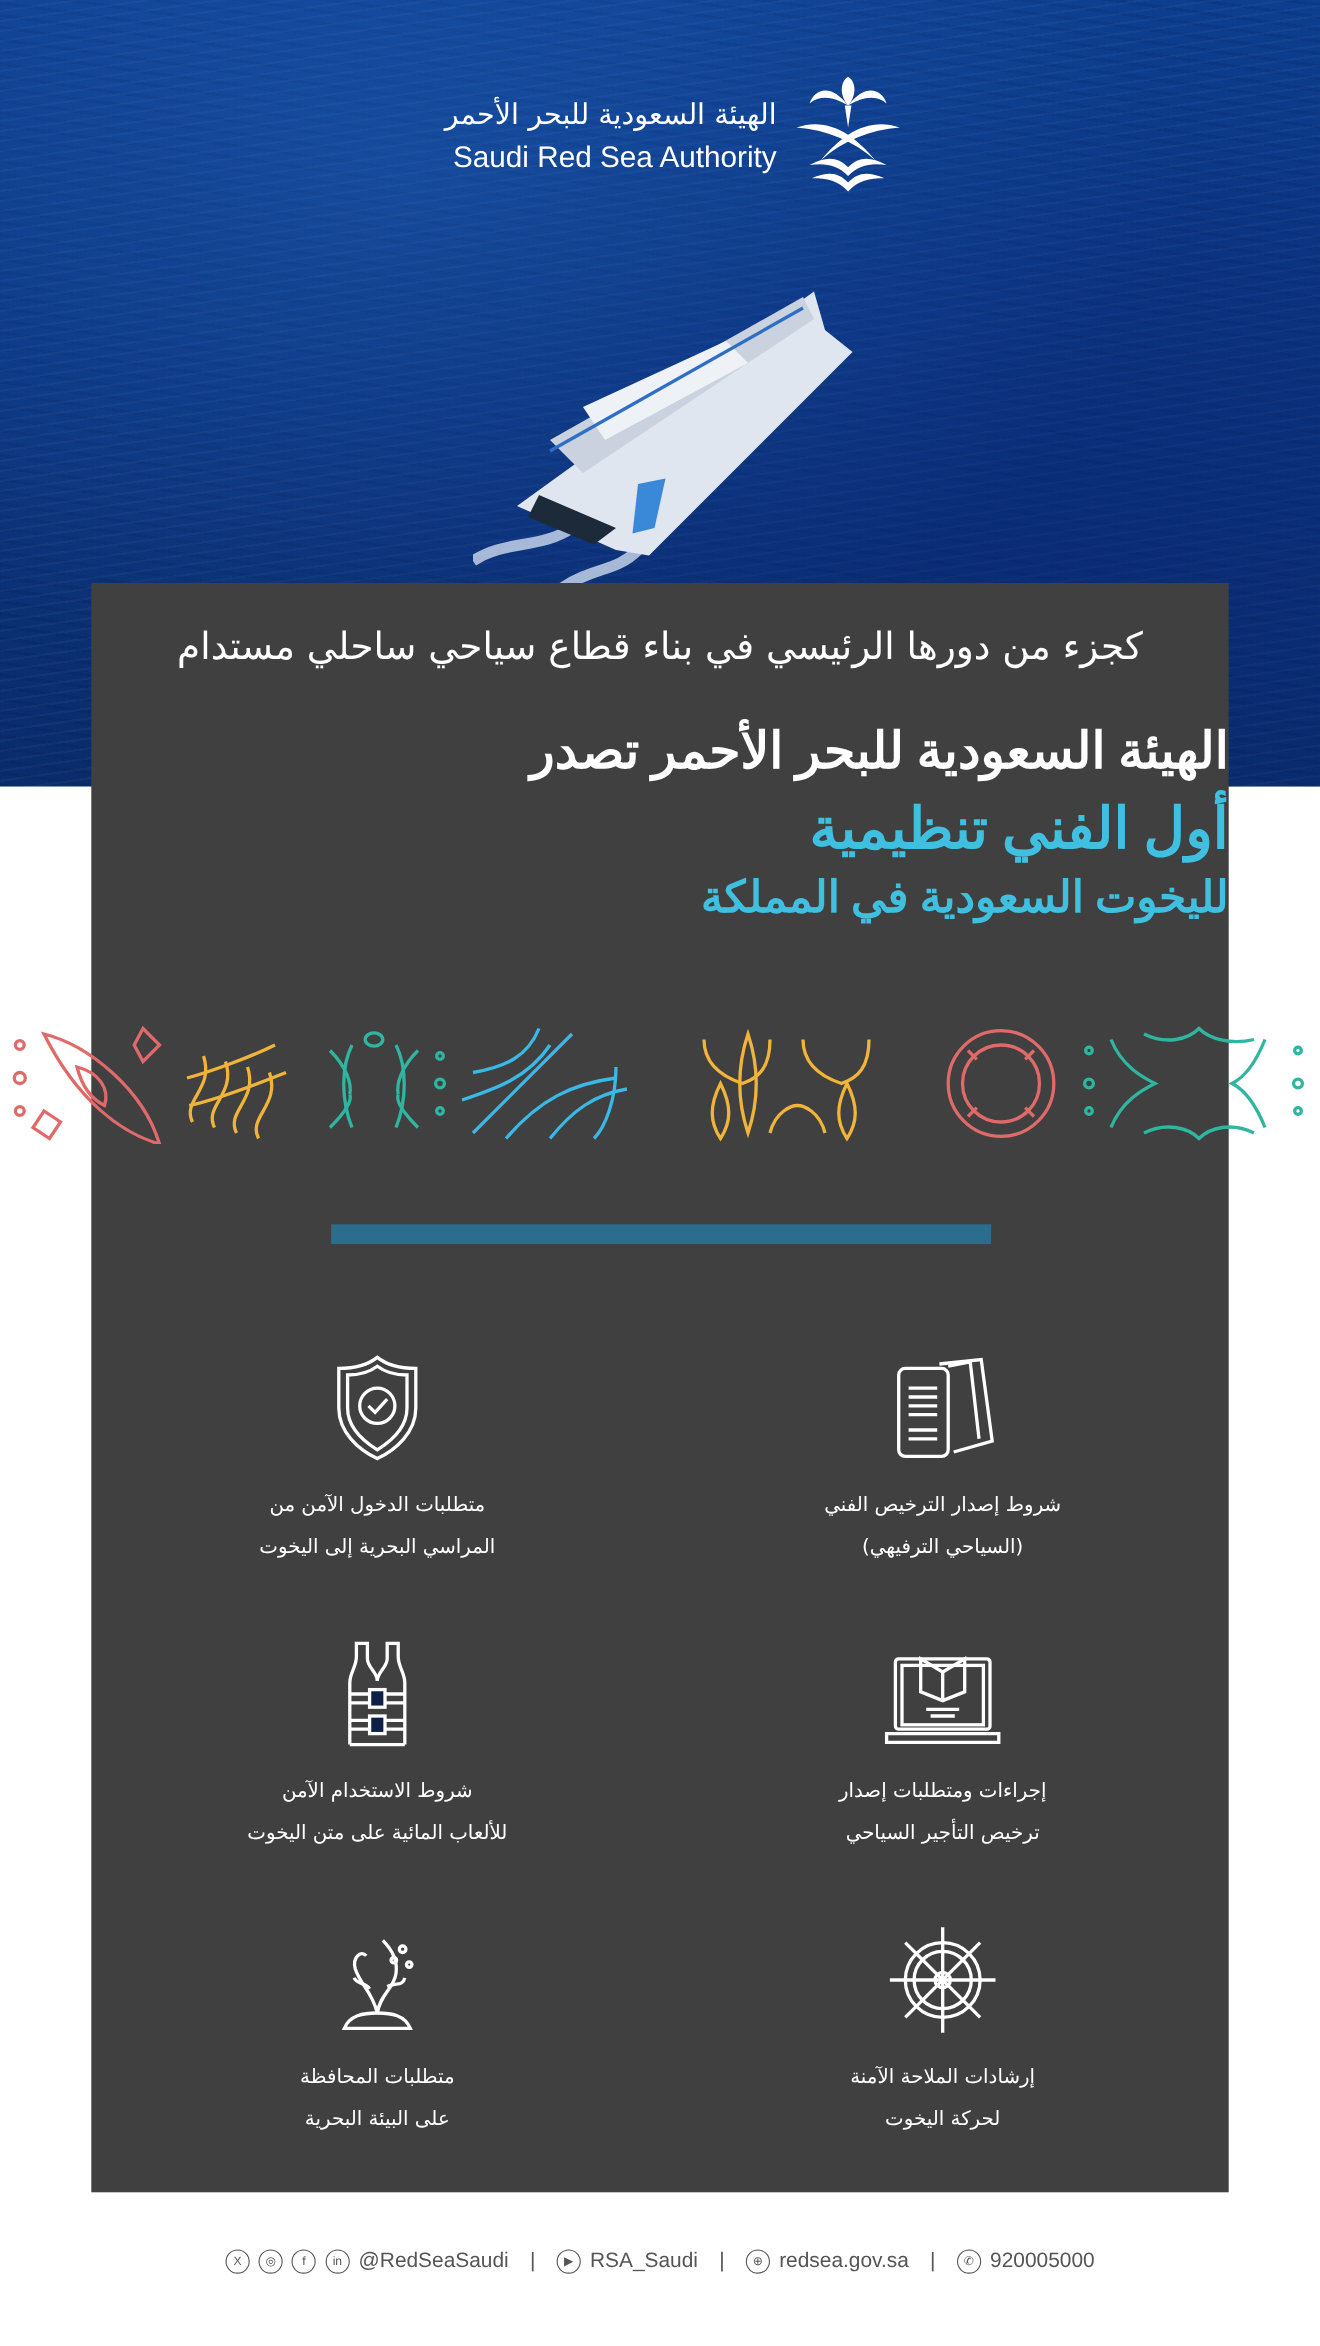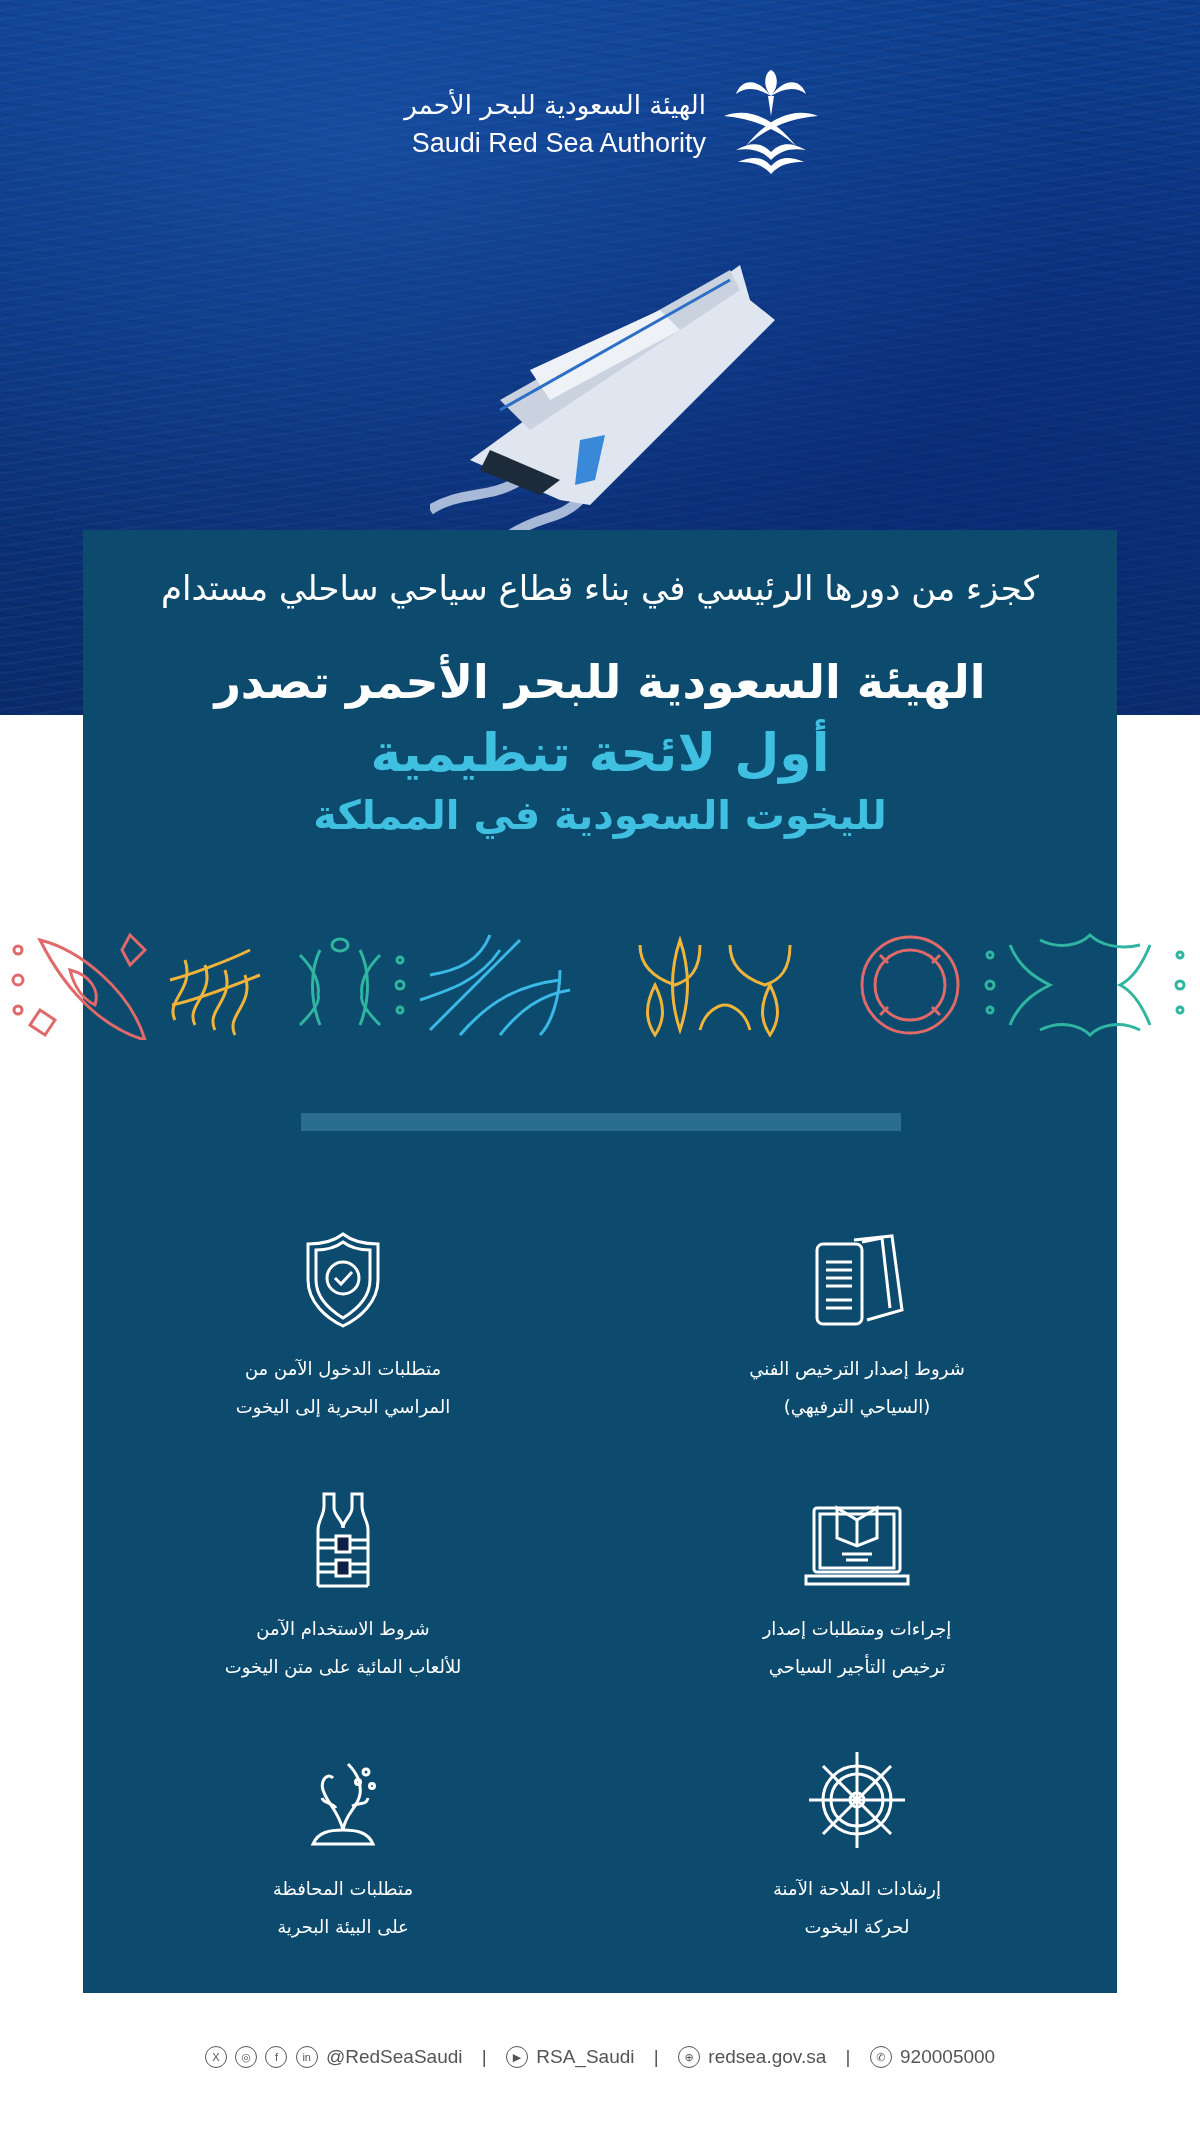--- a/index.html
+++ b/index.html
@@ -9,23 +9,23 @@
       radial-gradient(ellipse at 30% 20%, rgba(40,110,200,0.35), transparent 60%),
       radial-gradient(ellipse at 80% 70%, rgba(10,40,120,0.5), transparent 60%),
       repeating-linear-gradient(172deg, rgba(255,255,255,0.03) 0 2px, transparent 2px 9px),
       repeating-linear-gradient(8deg, rgba(0,0,40,0.08) 0 3px, transparent 3px 11px),
       linear-gradient(180deg,#0d3e8f 0%,#0b3580 40%,#0a2c6c 100%);}
   .logo{position:absolute;left:376px;top:66px;width:450px;height:110px;}
   .logo-ar{position:absolute;right:120px;top:24px;color:#fff;font-size:26px;direction:rtl;white-space:nowrap;}
   .logo-en{position:absolute;right:120px;top:62px;color:#fff;font-size:27px;white-space:nowrap;font-family:"Liberation Sans",sans-serif;}
   .logo-mark{position:absolute;right:0;top:0;width:110px;height:110px;}
   .yacht{position:absolute;left:430px;top:250px;width:370px;height:290px;}
-  .panel{position:absolute;left:83px;top:530px;width:1034px;height:1463px;background:#0c4a6e;}
+  .panel{position:absolute;left:83px;top:530px;width:1034px;height:1463px;background:#404040;}
   .subtitle{position:absolute;left:0;right:0;top:38px;text-align:center;color:#fff;font-size:34px;direction:rtl;}
-  .title-line{position:absolute;left:0;right:0;text-align:center;direction:rtl;font-weight:bold;}
+  .title-line{position:absolute;left:0;right:0;text-align:right;direction:rtl;font-weight:bold;font-family:Liberation Serif, serif;}
   .t1{top:125px;color:#ffffff;font-size:46px;}
   .t2{top:193px;color:#3fc0e0;font-size:52px;letter-spacing:6px;}
   .t3{top:262px;color:#3fc0e0;font-size:40px;}
   .band{position:absolute;left:0;top:930px;width:1200px;height:110px;}
   .sec-head{position:absolute;left:0;right:0;top:560px;text-align:center;}
   .sec-bar{position:absolute;left:218px;width:600px;top:23px;height:18px;background:#2a6d8f;}
   .sec-text{position:relative;color:#fff;font-size:32px;font-weight:bold;direction:rtl;}
   .feat{position:absolute;width:450px;text-align:center;}
   .feat svg{display:block;margin:0 auto;}
   .feat .lbl{color:#fff;font-size:18px;line-height:38px;direction:rtl;margin-top:20px;}
@@ -62,21 +62,21 @@
     <polygon points="100,120 230,60 250,80 120,150" fill="#eef2f7"></polygon>
     <line x1="70" y1="160" x2="300" y2="30" stroke="#2d6fc6" stroke-width="3"></line>
     <polygon points="150,190 175,185 165,230 145,235" fill="#3a88d8"></polygon>
     <polygon points="60,200 130,230 110,245 50,220" fill="#1c2a3a"></polygon>
   </svg>
 </div>
 
 <div class="panel">
   <div class="subtitle">كجزء من دورها الرئيسي في بناء قطاع سياحي ساحلي مستدام</div>
   <div class="title-line t1">الهيئة السعودية للبحر الأحمر تصدر</div>
-  <div class="title-line t2">أول لائحة تنظيمية</div>
+  <div class="title-line t2">أول الفني تنظيمية</div>
   <div class="title-line t3">لليخوت السعودية في المملكة</div>
 
   <div class="sec-head">
     <div class="sec-bar"></div>
   </div>
 
   <div class="feat" style="left:549px;top:700px;">
     <svg width="110" height="100" viewBox="0 0 110 100" fill="none" stroke="#fff" stroke-width="3">
       <rect x="15" y="14" width="45" height="80" rx="6"></rect>
       <path d="M52 10 L90 6 L100 80 L65 90"></path>

